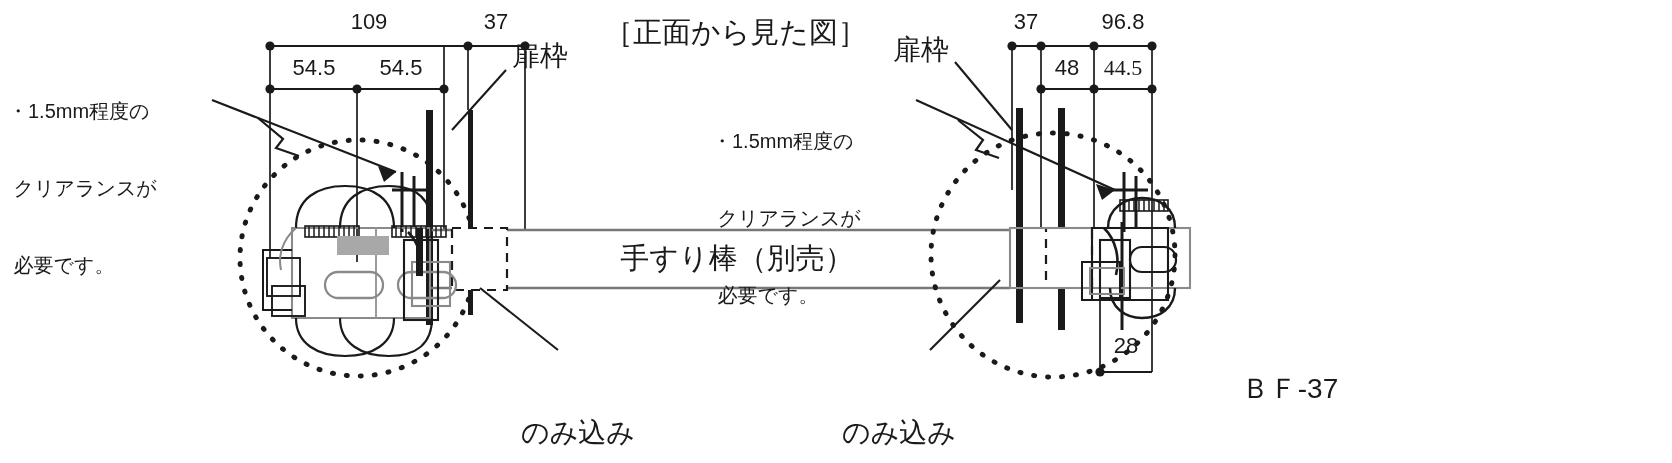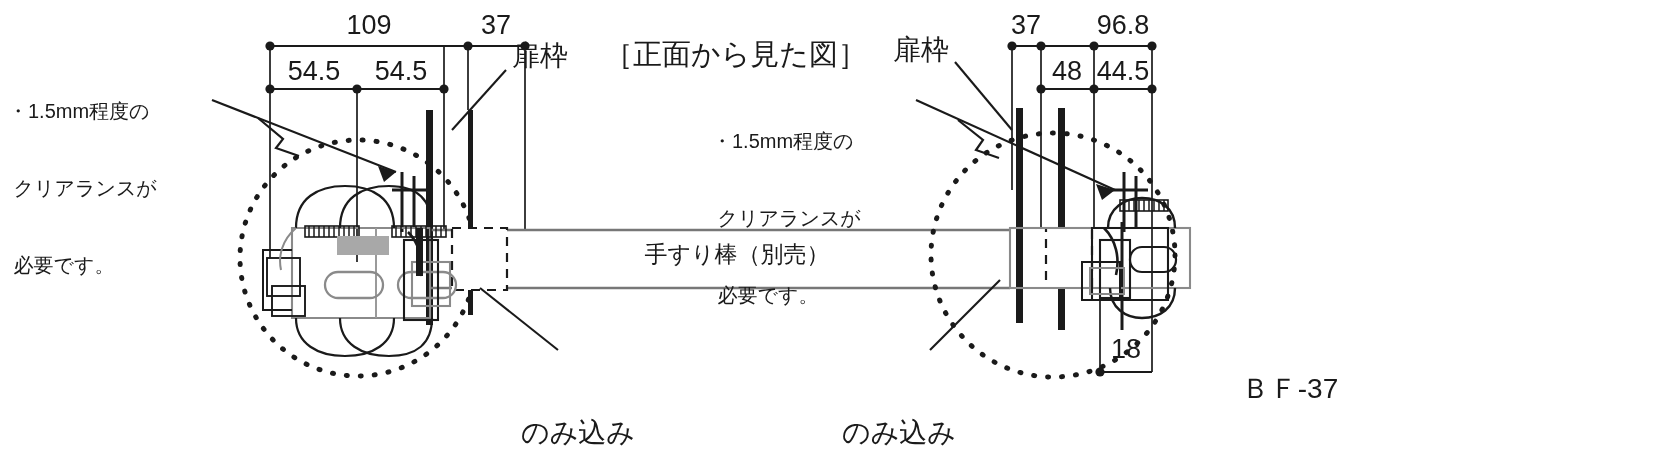--- a/index.html
+++ b/index.html
@@ -26,21 +26,21 @@
     height: 463px;
   }
   .lbl {
     position: absolute;
     white-space: pre;
     line-height: 1.30;
     color: #1a1a1a;
     letter-spacing: 0px;
   }
   .dim-num {
-    font-size: 27px;
+    font-size: 22px;
     text-align: left;
   }
   .jp {
     font-size: 28px;
   }
   .jp-note {
     font-size: 20px;
     line-height: 1.28;
   }
   .title-lbl {
@@ -253,43 +253,43 @@
   <div class="lbl dim-num ctr" style="left:314px; top:54px;">54.5</div>
 
   <div class="lbl dim-num ctr" style="left:401px; top:54px;">54.5</div>
 
   <div class="lbl dim-num ctr" style="left:1026px; top:8px;">37</div>
 
   <div class="lbl dim-num ctr" style="left:1123px; top:8px;">96.8</div>
 
   <div class="lbl dim-num ctr" style="left:1067px; top:54px;">48</div>
 
-  <div class="lbl dim-num ctr" style="left:1123px; top:54px;">44.5</div>
-
-  <div class="lbl dim-num ctr" style="left:1126px; top:332px;">18</div>
-
-  <div class="lbl title-lbl" style="left:604px; top:36px;">［正面から見た図］</div>
+  <div class="lbl dim-num ctr" style="left:1123px; top:54px;font-family:Liberation Serif, serif;">44.5</div>
+
+  <div class="lbl dim-num ctr" style="left:1126px; top:332px;">28</div>
+
+  <div class="lbl title-lbl" style="left:604px; top:14px;">［正面から見た図］</div>
 
   <div class="lbl jp-note" style="left:8px; top:48px;">
     <div>・1.5mm程度の</div>
     <div> クリアランスが</div>
     <div> 必要です。</div>
   </div>
 
   <div class="lbl jp-note" style="left:712px; top:78px;">
     <div>・1.5mm程度の</div>
     <div> クリアランスが</div>
     <div> 必要です。</div>
   </div>
 
   <div class="lbl jp" style="left:512px; top:38px;">扉枠</div>
 
   <div class="lbl jp" style="left:893px; top:32px;">扉枠</div>
 
-  <div class="lbl jp ctr" style="left:737px; top:240px; font-size:23px;text-align:center;">手すり棒（別売）</div>
+  <div class="lbl jp ctr" style="left:737px; top:240px; font-size:29px;text-align:center;">手すり棒（別売）</div>
 
   <div class="lbl jp ctr" style="left:578px; top:342px; text-align:center;">
     <div>のみ込み</div>
     
   </div>
 
   <div class="lbl jp ctr" style="left:899px; top:342px; text-align:center;">
     <div>のみ込み</div>
     
   </div>

